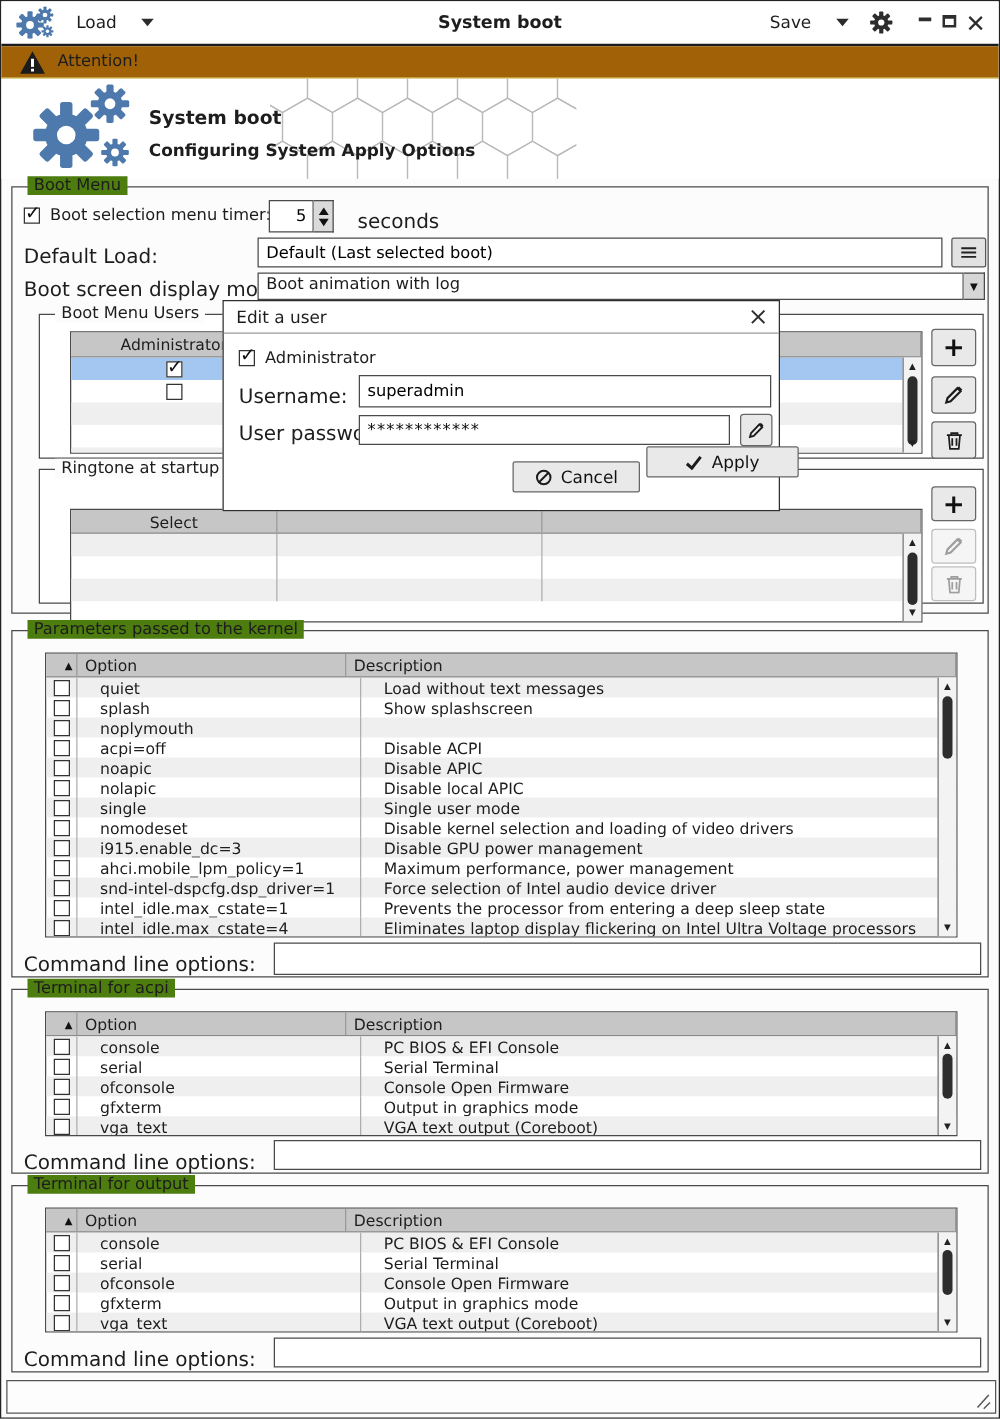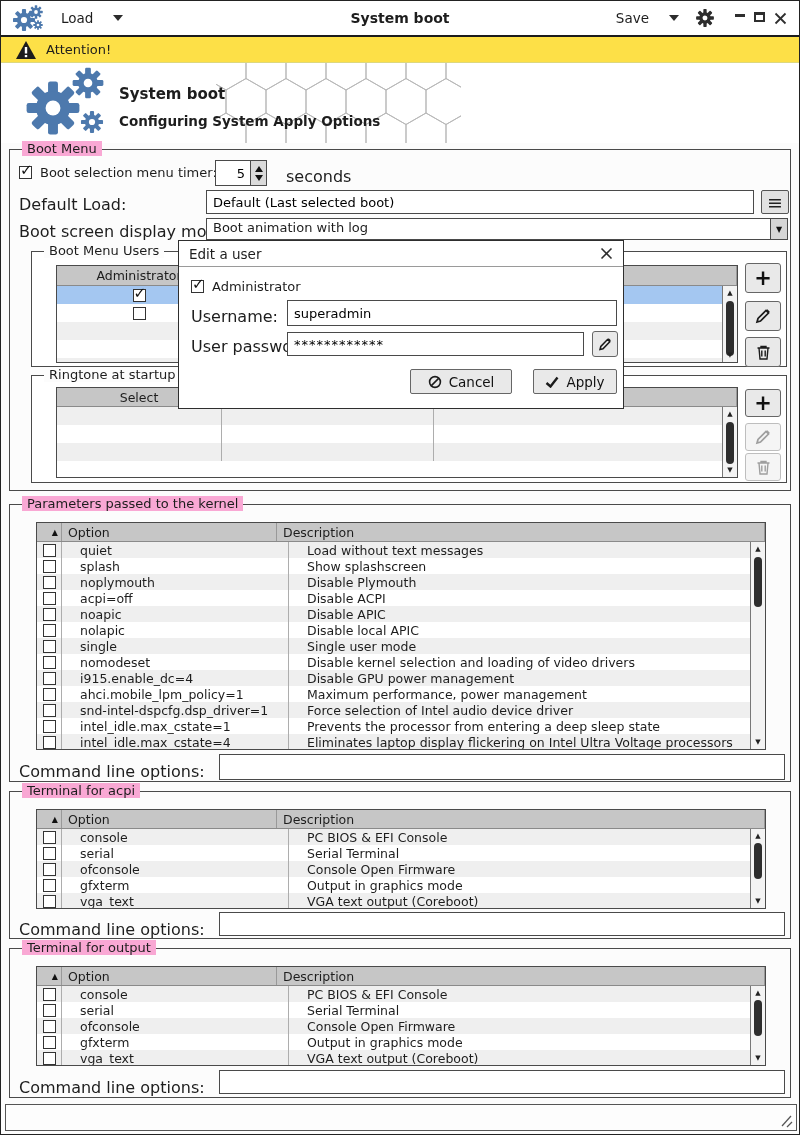--- a/index.html
+++ b/index.html
@@ -13,33 +13,33 @@
   .tb-left { display:flex; align-items:center; gap:18px; padding-left:12px; }
   .tb-title { position:absolute; left:0; right:0; text-align:center; font-weight:bold; font-size:14px; pointer-events:none; }
   .tb-right { margin-left:auto; display:flex; align-items:center; gap:16px; padding-right:12px; }
   .menu-item { display:flex; align-items:center; gap:20px; font-size:13.5px; cursor:default; }
   .caret { width:0; height:0; border-left:5px solid transparent; border-right:5px solid transparent; border-top:6px solid #2c2c2c; }
   .winctl { display:flex; align-items:center; gap:9px; margin-left:4px; }
   .win-min { width:10px; height:3px; background:#2e2e2e; margin-top:-6px; }
   .win-max { width:11px; height:10px; border:2px solid #2e2e2e; border-top-width:3px; margin-top:-2px; }
 
   
-  .banner { position:absolute; left:0; top:36px; width:100%; height:26px; background:#fde047;
+  .banner { position:absolute; left:0; top:36px; width:100%; height:26px; background:#a16207;
             border-bottom:1px solid #ddd87e; display:flex; align-items:center; gap:9px; padding-left:14px; font-size:13px; }
 
   
   .header { position:absolute; left:0; top:62px; width:100%; height:80px; background:#fff; }
   .hex { position:absolute; left:215px; top:0; width:245px; height:80px; }
   .hdr-title { position:absolute; left:118px; top:22px; font-size:15px; font-weight:bold; }
   .hdr-sub { position:absolute; left:118px; top:50px; font-size:13.5px; font-weight:bold; }
   .logo { position:absolute; left:20px; top:4px; }
 
   
   .fs { position:absolute; border:1px solid #4a4a4a; }
-  .fs > .legend { position:absolute; top:-9px; left:12px; background:#f9a8d4; padding:0 5px; font-size:13px; }
+  .fs > .legend { position:absolute; top:-9px; left:12px; background:#4d7c0f; padding:0 5px; font-size:13px; }
   .fs-white > .legend { background:#fff; }
 
   label.flabel { font-size:13px; }
   .pos { position:absolute; }
 
   
   .cb { position:relative; display:inline-block; width:13px; height:13px; border:1.4px solid #333; background:#fff; flex:none; }
   .cb.on::after { content:"✓"; position:absolute; left:0px; top:-6px; font-size:15px; font-weight:bold; color:#111; }
 
   .txtinput { border:1px solid #4a4a4a; background:#fff; font-size:13px; padding:2px 6px;
@@ -292,21 +292,21 @@
   </div>
   <div class="abtn" style="left:744px; top:336px;">
     <svg width="15" height="16">
         <path d="M1.5 4 h12 M5 4 V2.5 h5 V4 M3 4 l1 11 h7 l1-11 M5.8 6.5 v6 M9.2 6.5 v6" fill="none" stroke="#1b1b1b" stroke-width="1.4"></path>
       </svg>
   </div>
 
   <div class="fs fs-white" style="left:30px; top:374px; width:756px; height:108px; background:#fff;">
     <span class="legend" style="background:#fcfcfc;">Ringtone at startup</span>
   </div>
-  <div class="table h18" style="left:55px; top:386px; width:682px; height:91px;">
+  <div class="table h18" style="left:55px; top:406px; width:682px; height:91px;">
     <div class="thead hdrh19">
       <div class="tcell w165 cen">Select</div>
       <div class="tcell w212"></div>
       <div class="tcell fx"></div>
     </div>
     <div class="tbody" id="ringtone-tbody">
         <div class="trow">
           <div class="tcell w165"></div>
           <div class="tcell w212"></div>
           <div class="tcell fx"></div>
@@ -364,21 +364,20 @@
             <span class="cb"></span>
           </div>
           <div class="tcell w215 pad">splash</div>
           <div class="tcell fx pad">Show splashscreen</div>
         </div>
         <div class="trow">
           <div class="tcell w25 cen">
             <span class="cb"></span>
           </div>
           <div class="tcell w215 pad">noplymouth</div>
-          <div class="tcell fx pad">Disable Plymouth</div>
         </div>
         <div class="trow">
           <div class="tcell w25 cen">
             <span class="cb"></span>
           </div>
           <div class="tcell w215 pad">acpi=off</div>
           <div class="tcell fx pad">Disable ACPI</div>
         </div>
         <div class="trow">
           <div class="tcell w25 cen">
@@ -405,21 +404,21 @@
           <div class="tcell w25 cen">
             <span class="cb"></span>
           </div>
           <div class="tcell w215 pad">nomodeset</div>
           <div class="tcell fx pad">Disable kernel selection and loading of video drivers</div>
         </div>
         <div class="trow">
           <div class="tcell w25 cen">
             <span class="cb"></span>
           </div>
-          <div class="tcell w215 pad">i915.enable_dc=4</div>
+          <div class="tcell w215 pad">i915.enable_dc=3</div>
           <div class="tcell fx pad">Disable GPU power management</div>
         </div>
         <div class="trow">
           <div class="tcell w25 cen">
             <span class="cb"></span>
           </div>
           <div class="tcell w215 pad">ahci.mobile_lpm_policy=1</div>
           <div class="tcell fx pad">Maximum performance, power management</div>
         </div>
         <div class="trow">
@@ -597,21 +596,21 @@
           <path d="M2 12.5 L2.8 9.5 L9.5 2.5 L11.8 4.8 L5 11.8 Z M10.2 1.8 L12.3 3.9" fill="none" stroke="#1b1b1b" stroke-width="1.5"></path>
         </svg>
     </div>
     <div class="pos btn" style="left:231px; top:128px; width:102px; height:25px;">
       <svg width="14" height="14">
         <circle cx="7" cy="7" r="5.4" fill="none" stroke="#1b1b1b" stroke-width="1.6"></circle>
         <line x1="3.4" y1="10.6" x2="10.6" y2="3.4" stroke="#1b1b1b" stroke-width="1.6"></line>
       </svg>
       <span>Cancel</span>
     </div>
-    <div class="pos btn" style="left:338px; top:128px; width:84px; height:25px;margin-left:16px;">
+    <div class="pos btn" style="left:338px; top:116px; width:122px; height:25px;">
       <svg width="14" height="12">
         <polyline points="1.5,7 5.5,10.5 12.5,1.5" fill="none" stroke="#1b1b1b" stroke-width="2.4"></polyline>
       </svg>
       <span>Apply</span>
     </div>
   </div>
 
 </div>
 
 </body></html>

